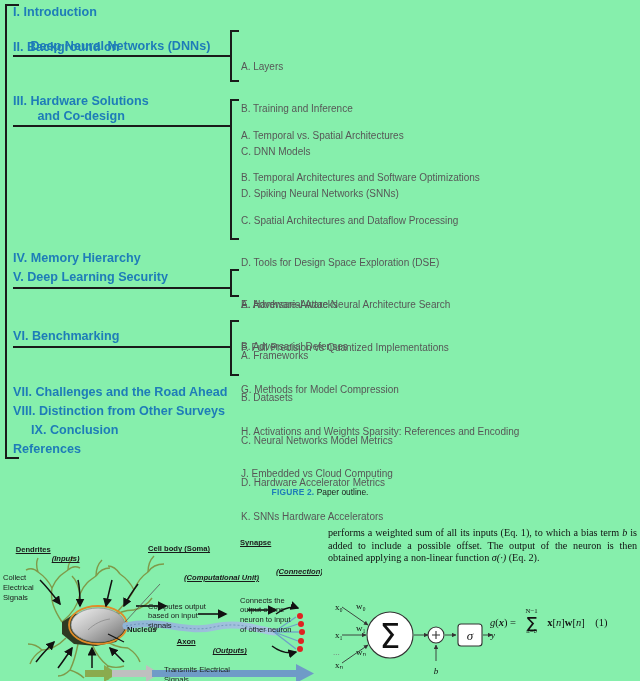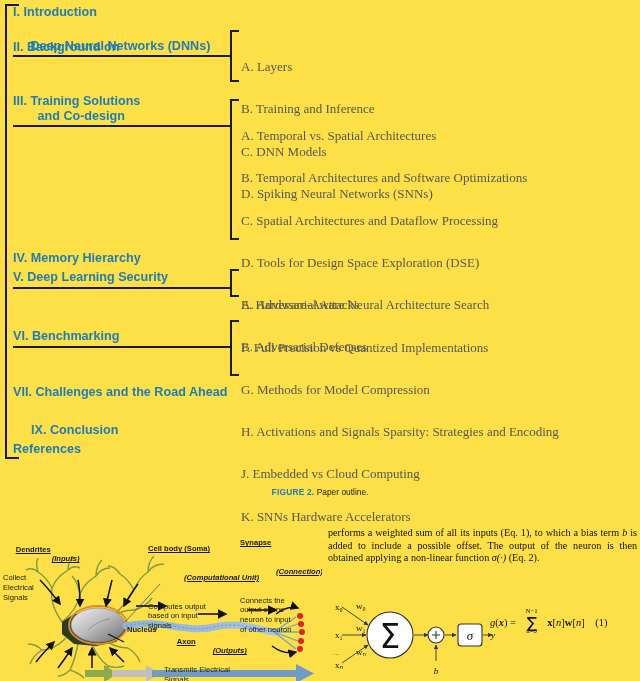--- a/index.html
+++ b/index.html
@@ -6,21 +6,21 @@
   html, body {
     margin: 0; padding: 0;
     width: 640px; height: 681px;
     background: #ffffff;
     font-family: "Liberation Sans", sans-serif;
     overflow: hidden;
   }
   #page {
     position: relative;
     width: 640px; height: 681px;
-    background: #fde047;
+    background: #86efac;
   }
 
   
   #outline {
     position: absolute; left: 0; top: 0; width: 640px; height: 475px;
   }
   .spine {
     position: absolute; left: 5px; top: 4px;
     width: 2px; height: 455px; background: #1a1a1a;
   }
@@ -48,24 +48,23 @@
     position: absolute;
     border-left: 2px solid #1a1a1a;
     border-top: 2px solid #1a1a1a;
     border-bottom: 2px solid #1a1a1a;
     width: 9px;
   }
 
   .sublist {
     position: absolute;
     color: #575757;
-    font-size: 13px;
+    font-size: 10px;
     line-height: 14.1px;
     white-space: pre;
-    font-family: Liberation Serif, serif;
   }
   .sublist div { white-space: pre; }
 
   
   #caption {
     position: absolute; left: 0; top: 487px; width: 640px;
     text-align: center;
     font-size: 8.4px;
     font-family: "Liberation Sans", sans-serif;
   }
@@ -139,52 +138,59 @@
     <div class="lvl1" style="top:39px;">     Deep Neural Networks (DNNs)</div>
     <div class="connector" style="left:13px; top:55px; width:218px;"></div>
     <div class="bracket" style="left:230px; top:30px; height:52px;"></div>
     <div class="sublist" style="left:241px; top:32px;">
       <div>A. Layers</div>
       <div>B. Training and Inference</div>
       <div>C. DNN Models</div>
       <div>D. Spiking Neural Networks (SNNs)</div>
     </div>
 
-    <div class="lvl1" style="top:94px;">III. Training Solutions</div>
+    <div class="lvl1" style="top:94px;">III. Hardware Solutions</div>
     <div class="lvl1" style="top:109px;">       and Co-design</div>
     <div class="connector" style="left:13px; top:125px; width:218px;"></div>
     <div class="bracket" style="left:230px; top:99px; height:141px;"></div>
     <div class="sublist" style="left:241px; top:101px;">
       <div>A. Temporal vs. Spatial Architectures</div>
       <div>B. Temporal Architectures and Software Optimizations</div>
       <div>C. Spatial Architectures and Dataflow Processing</div>
       <div>D. Tools for Design Space Exploration (DSE)</div>
       <div>E. Hardware-Aware Neural Architecture Search</div>
       <div>F. Full Precision vs Quantized Implementations</div>
       <div>G. Methods for Model Compression</div>
-      <div>H. Activations and Signals Sparsity: Strategies and Encoding</div>
+      <div>H. Activations and Weights Sparsity: References and Encoding</div>
       <div>J. Embedded vs Cloud Computing</div>
       <div>K. SNNs Hardware Accelerators</div>
     </div>
 
     <div class="lvl1" style="top:251px;">IV. Memory Hierarchy</div>
 
     <div class="lvl1" style="top:270px;">V. Deep Learning Security</div>
     <div class="connector" style="left:13px; top:287px; width:218px;"></div>
     <div class="bracket" style="left:230px; top:269px; height:28px;"></div>
     <div class="sublist" style="left:241px; top:270px;">
       <div>A. Adversarial Attacks</div>
       <div>B. Adversarial Defenses</div>
     </div>
 
     <div class="lvl1" style="top:329px;">VI. Benchmarking</div>
     <div class="connector" style="left:13px; top:346px; width:218px;"></div>
     <div class="bracket" style="left:230px; top:320px; height:56px;"></div>
+    <div class="sublist" style="left:241px; top:321px;">
+      <div>A. Frameworks</div>
+      <div>B. Datasets</div>
+      <div>C. Neural Networks Model Metrics</div>
+      <div>D. Hardware Accelerator Metrics</div>
+    </div>
 
     <div class="lvl1" style="top:385px;">VII. Challenges and the Road Ahead</div>
+    <div class="lvl1" style="top:404px;">VIII. Distinction from Other Surveys</div>
     <div class="lvl1" style="top:423px;margin-left:18px;">IX. Conclusion</div>
     <div class="lvl1" style="top:442px;">References</div>
   </div>
 
   <div id="caption">
     <span class="fignum">FIGURE 2.</span>
     <span class="captxt">Paper outline.</span>
   </div>
 
   <div id="neuron-fig">

